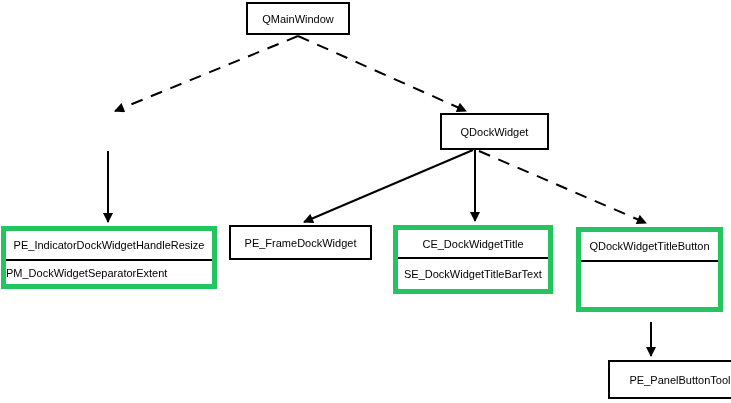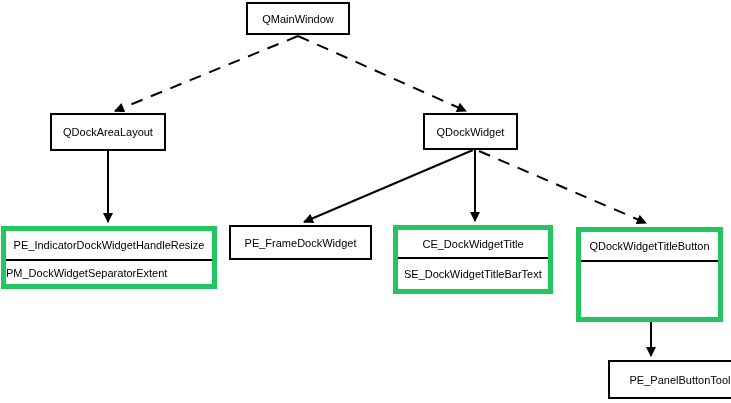--- a/index.html
+++ b/index.html
@@ -77,25 +77,22 @@
     <line x1="473" y1="150" x2="304" y2="222" stroke="#000000" stroke-width="2" marker-end="url(#arrowhead)"></line>
     <line x1="475" y1="150" x2="475" y2="221" stroke="#000000" stroke-width="2" marker-end="url(#arrowhead)"></line>
     <line x1="479" y1="151" x2="646" y2="223" stroke="#000000" stroke-width="2" stroke-dasharray="12,9" marker-end="url(#arrowhead)"></line>
     <line x1="651" y1="322" x2="651" y2="356" stroke="#000000" stroke-width="2" marker-end="url(#arrowhead)"></line>
   </svg>
 
   <div class="node" style="left:246px; top:2px; width:104px; height:33px;">
     <span>QMainWindow</span>
   </div>
 
-  <div class="node" style="left:50px; top:113px; width:116px; height:38px;">
-    <span>QDockAreaLayout</span>
-  </div>
 
-  <div class="node" style="left:423px; top:113px; width:95px; height:37px;">
+  <div class="node" style="left:440px; top:113px; width:109px; height:37px;">
     <span>QDockWidget</span>
   </div>
 
   <div class="record" style="left:1px; top:226px; width:216px; height:63px;">
     <div class="rec-title" style="height:30px;">PE_IndicatorDockWidgetHandleResize</div>
     <div class="rec-items">
       <div class="rec-item">PM_DockWidgetSeparatorExtent</div>
     </div>
   </div>
 
@@ -103,21 +100,21 @@
     <span>PE_FrameDockWidget</span>
   </div>
 
   <div class="record" style="left:393px; top:225px; width:160px; height:69px;">
     <div class="rec-title" style="height:29px;">CE_DockWidgetTitle</div>
     <div class="rec-items" style="padding-left:6px;">
       <div class="rec-item">SE_DockWidgetTitleBarText</div>
     </div>
   </div>
 
-  <div class="record" style="left:576px; top:227px; width:147px; height:95px;">
+  <div class="record" style="left:576px; top:227px; width:147px; height:85px;">
     <div class="rec-title" style="height:30px;">QDockWidgetTitleButton</div>
   </div>
 
   <div class="node" style="left:580px; top:360px; width:144px; height:39px;margin-left:28px;">
     <span>PE_PanelButtonTool</span>
   </div>
 
 </div>
 
 </body></html>

